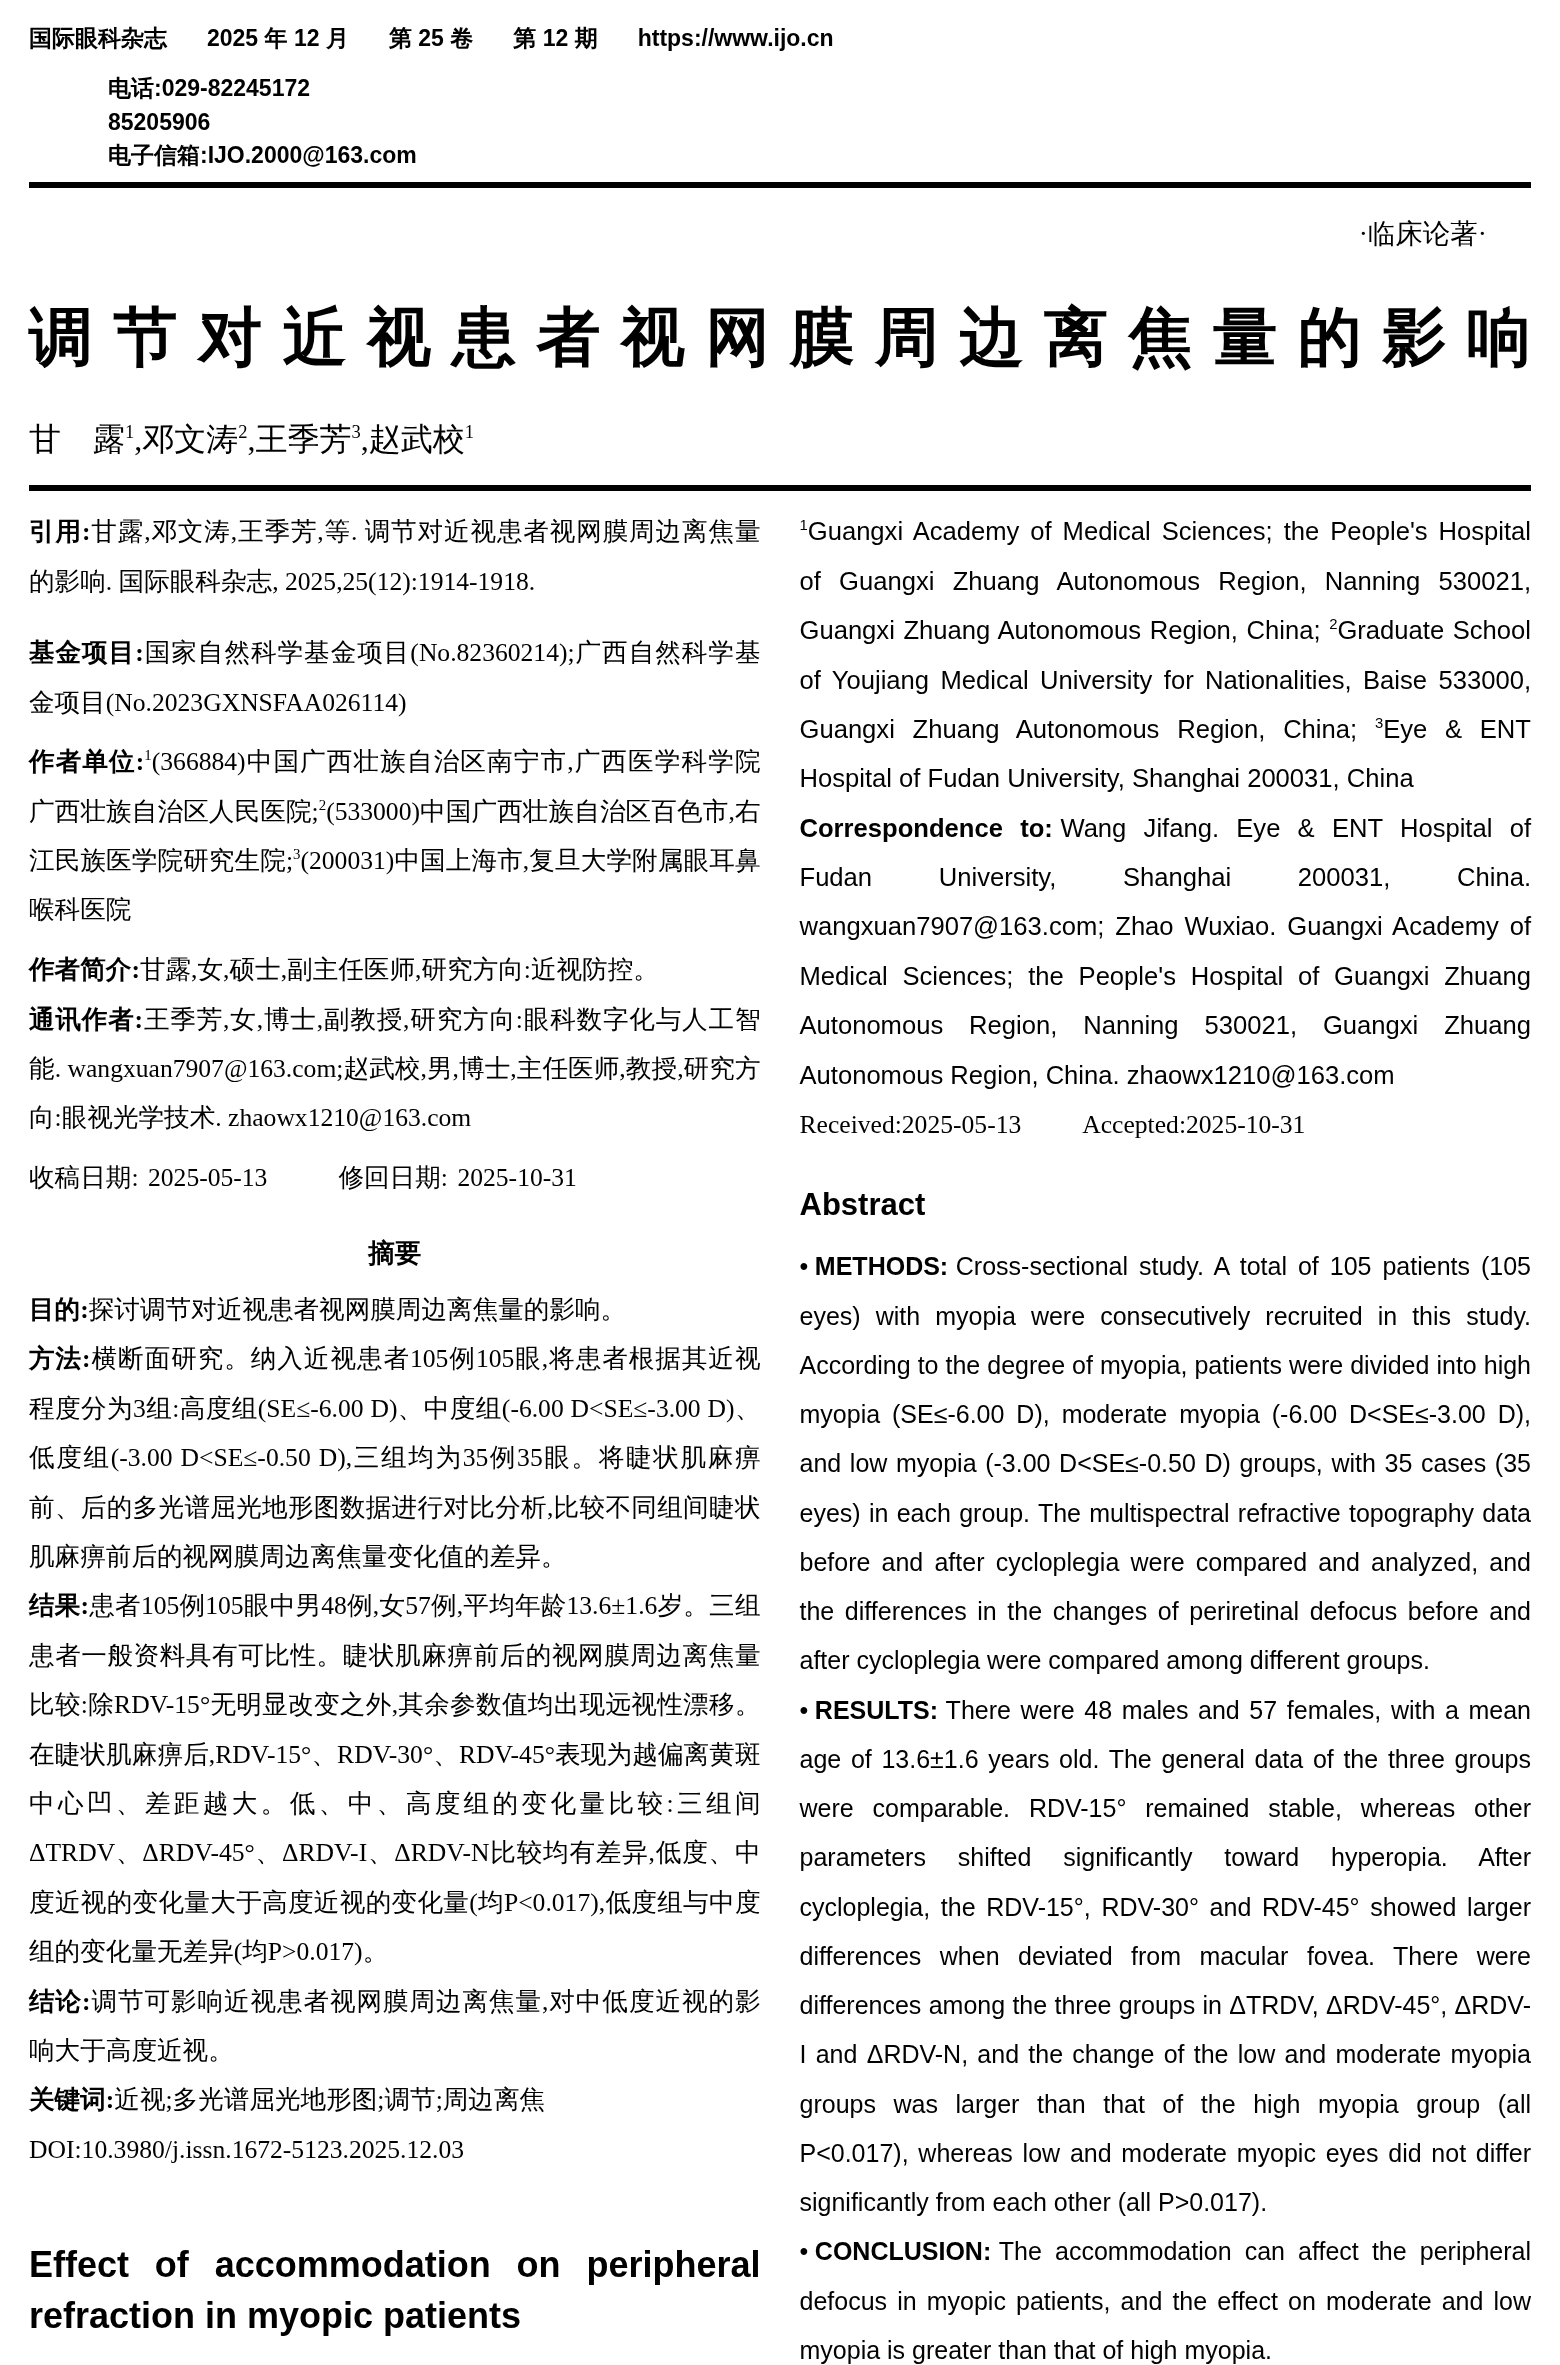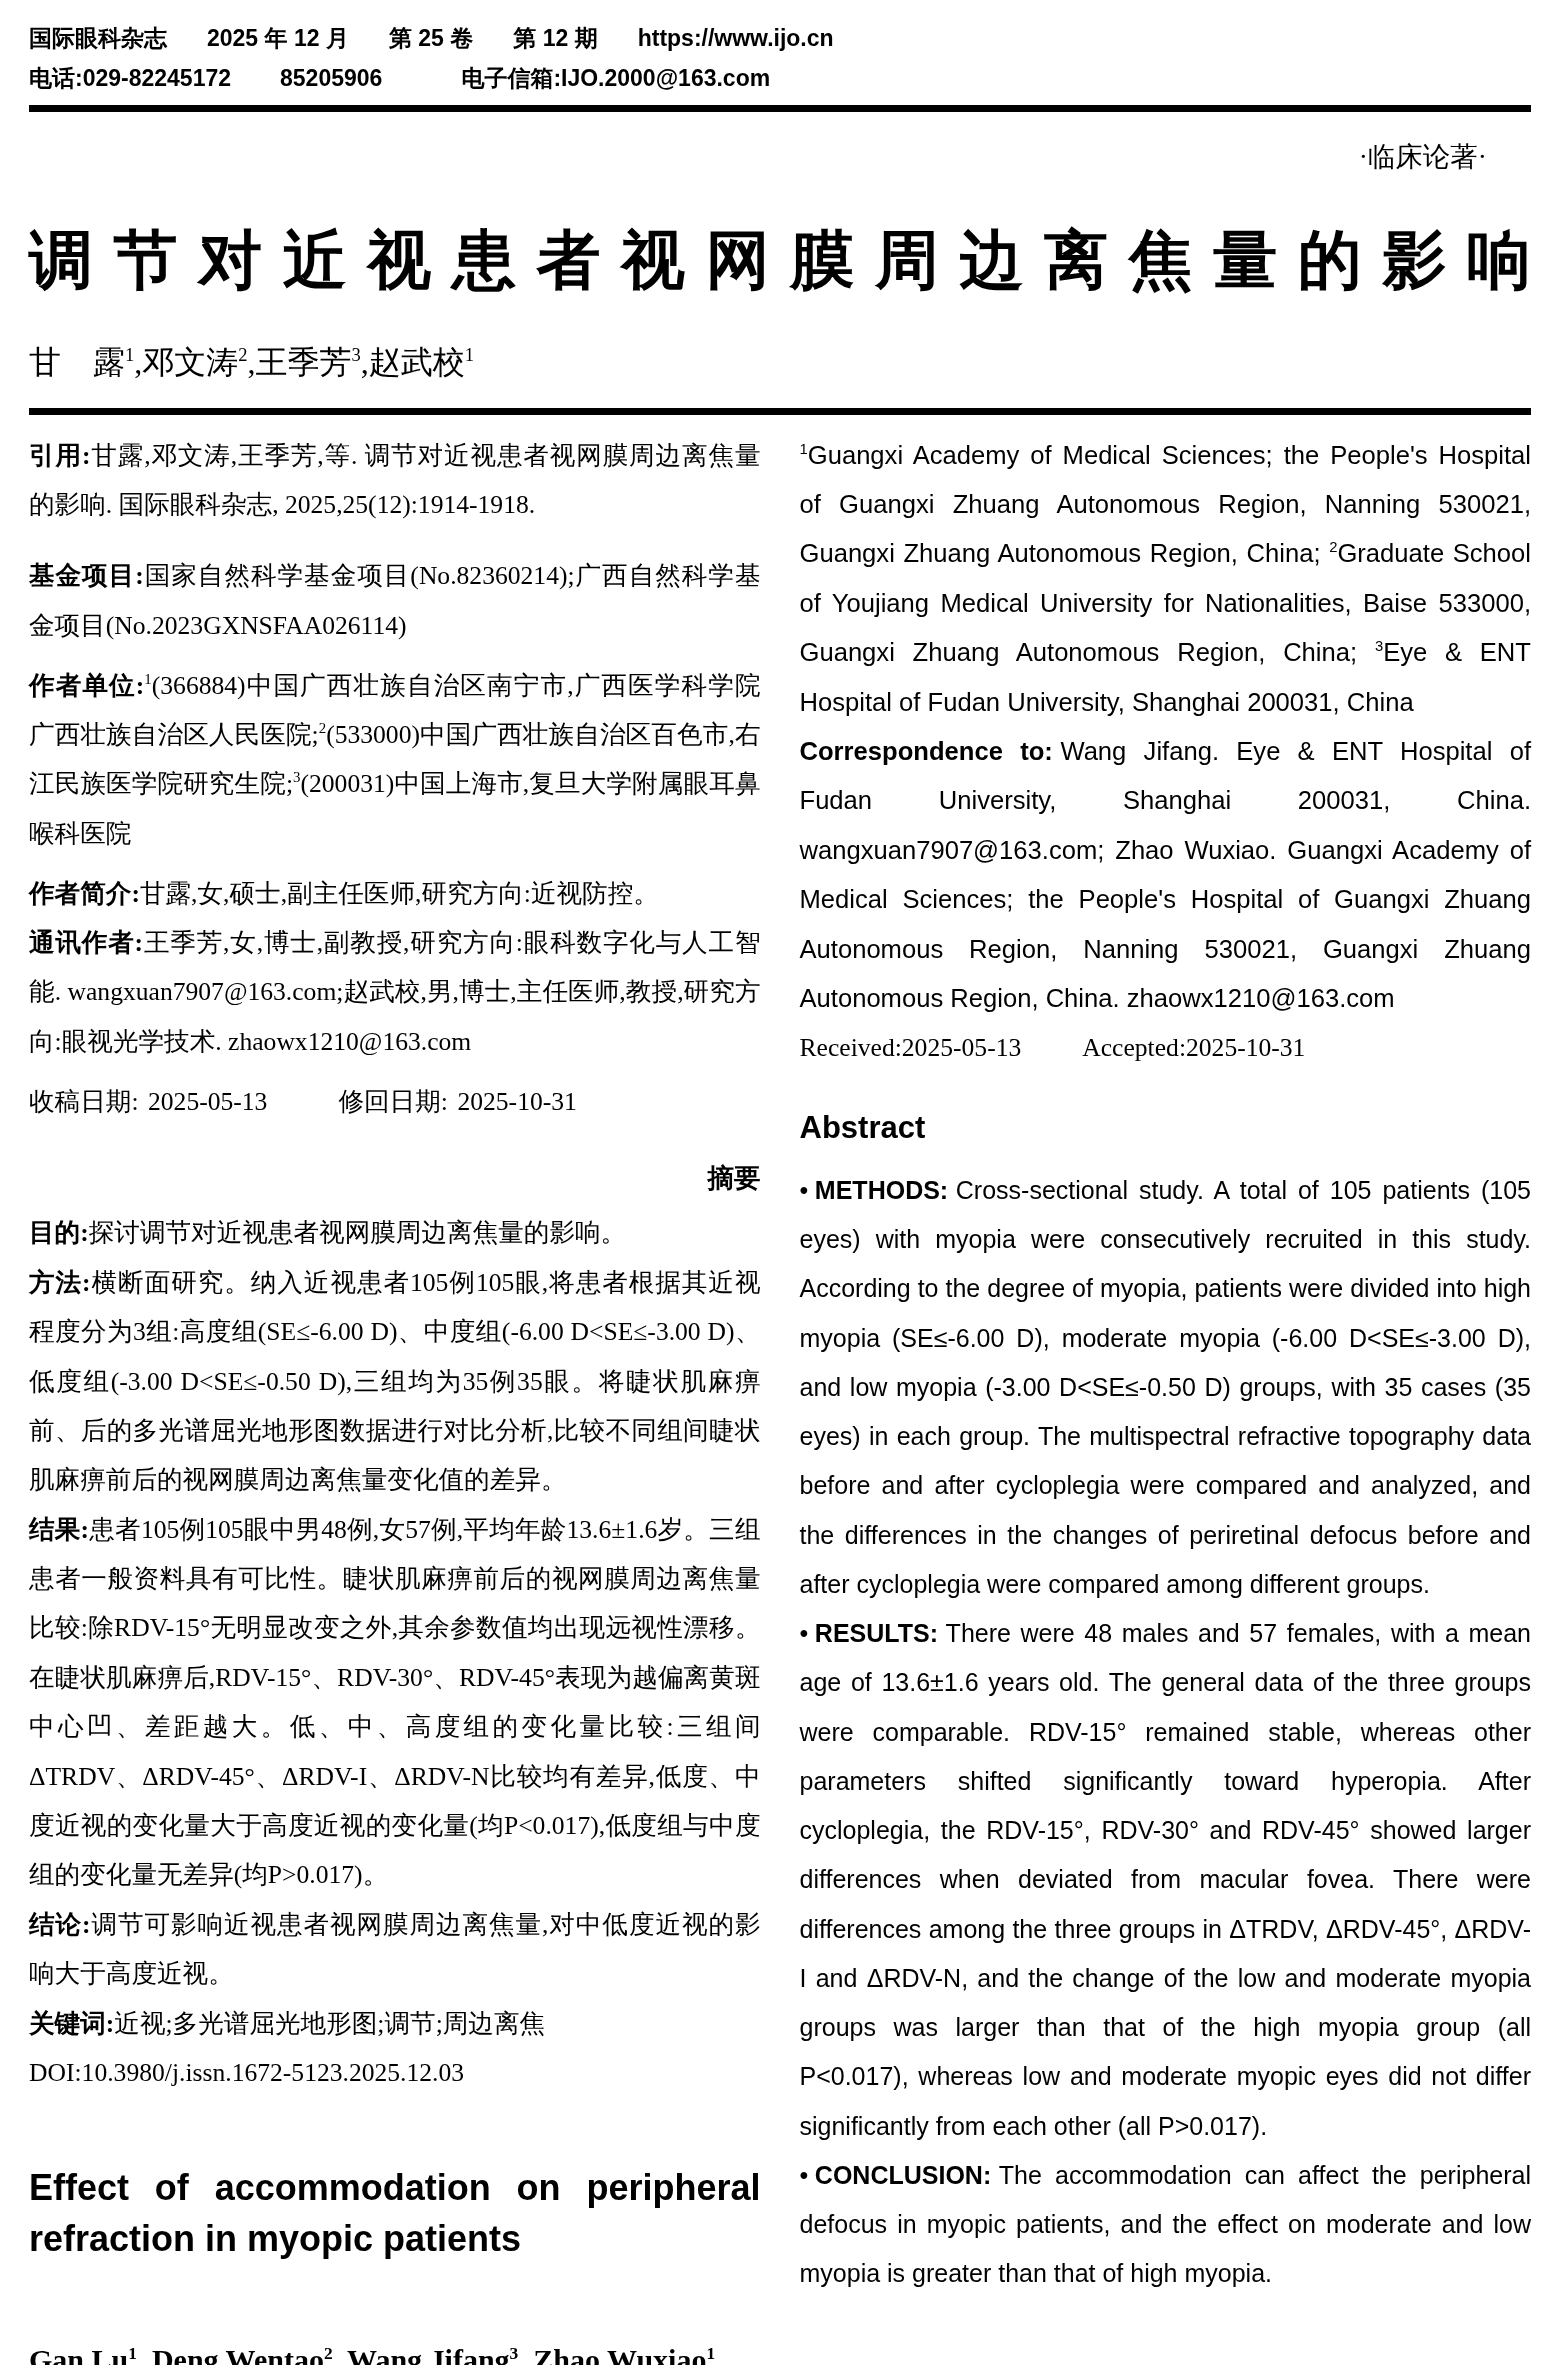--- a/index.html
+++ b/index.html
@@ -11,21 +11,21 @@
     html,body{ margin:0; padding:0; background:#ffffff; }
     .page{
       width:1560px; height:2366px; background:#ffffff; color:var(--ink);
       padding:22px 29px 14px 29px; overflow:hidden; position:relative;
       font-family: var(--serif);
     }
     
     .hdr-line{ display:flex; align-items:baseline; font-family:var(--sans);
       font-weight:600; font-size:23px; line-height:1.45; white-space:nowrap; }
     .hdr-line1 > span{ margin-right:40px; }
-    .hdr-line2{ margin-top:7px; }
+    .hdr-line2{ margin-top:17px;flex-direction:column; }
     .hdr-phone2{ margin-left:49px; }
     .hdr-email{ margin-left:79px; }
     .rule-thick{ height:6.6px; background:var(--ink); margin-top:9.5px; }
     
     .article-type{ text-align:right; font-family:var(--serif); font-size:27.5px;
       margin:27.5px 44px 0 0; }
     .title-cn{ font-family:var(--sans); font-weight:700; font-size:64px;
       margin-top:49px; text-align:justify; text-align-last:justify; line-height:1.15; }
     .authors-cn{ font-family:var(--serif); font-size:32px; margin-top:44px; line-height:1.3; }
     sup{ font-size:0.58em; vertical-align:super; line-height:0; }
@@ -34,22 +34,22 @@
     .columns{ display:flex; gap:39px; margin-top:16px; }
     .col{ flex:1 1 0; text-align:justify; }
     .col-left{ font-size:25.6px; line-height:1.93; }
     .col-right{ font-size:25.6px; line-height:1.93; }
     .cn-label{ font-family:Liberation Serif, serif; font-weight:700; }
     .block{ margin:0; }
     .gap-sm{ margin-top:10.4px; }
     .gap-md{ margin-top:22px; }
     .dates-cn{ display:flex; gap:71px; white-space:nowrap; }
     .dates-cn .pair span + span{ margin-left:9.5px;margin-top:30px; }
-    .abstract-hd-cn{ font-family:Liberation Serif, serif; font-weight:700; font-size:26.5px;
-      margin-top:27.5px; margin-bottom:3.8px; text-align:right; }
+    .abstract-hd-cn{ font-family:Liberation Mono, monospace; font-weight:700; font-size:26.5px;
+      margin-top:27.5px; margin-bottom:3.8px; text-align:center; }
     .doi-line{ margin-top:0; }
     .title-en{ font-family:var(--sans); font-weight:700; font-size:36px;
       line-height:1.42; margin-top:65px; text-align:justify; }
     .authors-en{ font-family:var(--serif); font-weight:700; font-size:30px;
       margin-top:71px; text-align:justify; line-height:1.6; }
     .serif-label{ font-weight:700; }
     
     .affil-en, .corresp-en{ font-family:Liberation Sans, sans-serif; }
     .recv-line{ display:flex; gap:61px; white-space:nowrap; font-family:Liberation Serif, serif; }
     .abstract-hd-en{ font-family:var(--sans); font-weight:700; font-size:31px;

